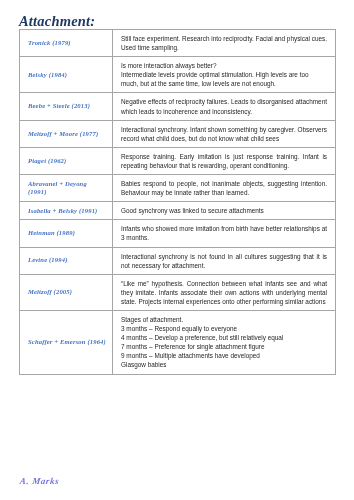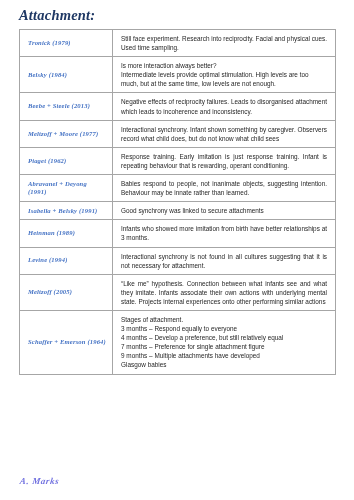--- a/index.html
+++ b/index.html
@@ -18,21 +18,21 @@
     width: 354px;
     height: 500px;
     box-sizing: border-box;
     padding: 0;
     background: #ffffff;
     position: relative;
   }
   .doc-title {
     position: absolute;
     left: 19px;
-    top: 8px;
+    top: 14px;
     font-family: "Liberation Serif", serif;
     font-size: 14.5px;
     font-weight: bold;
     font-style: italic;
     color: #1f3864;
     letter-spacing: 0.2px;
     line-height: 1.1;
     white-space: nowrap;
   }
   .notes-table {

